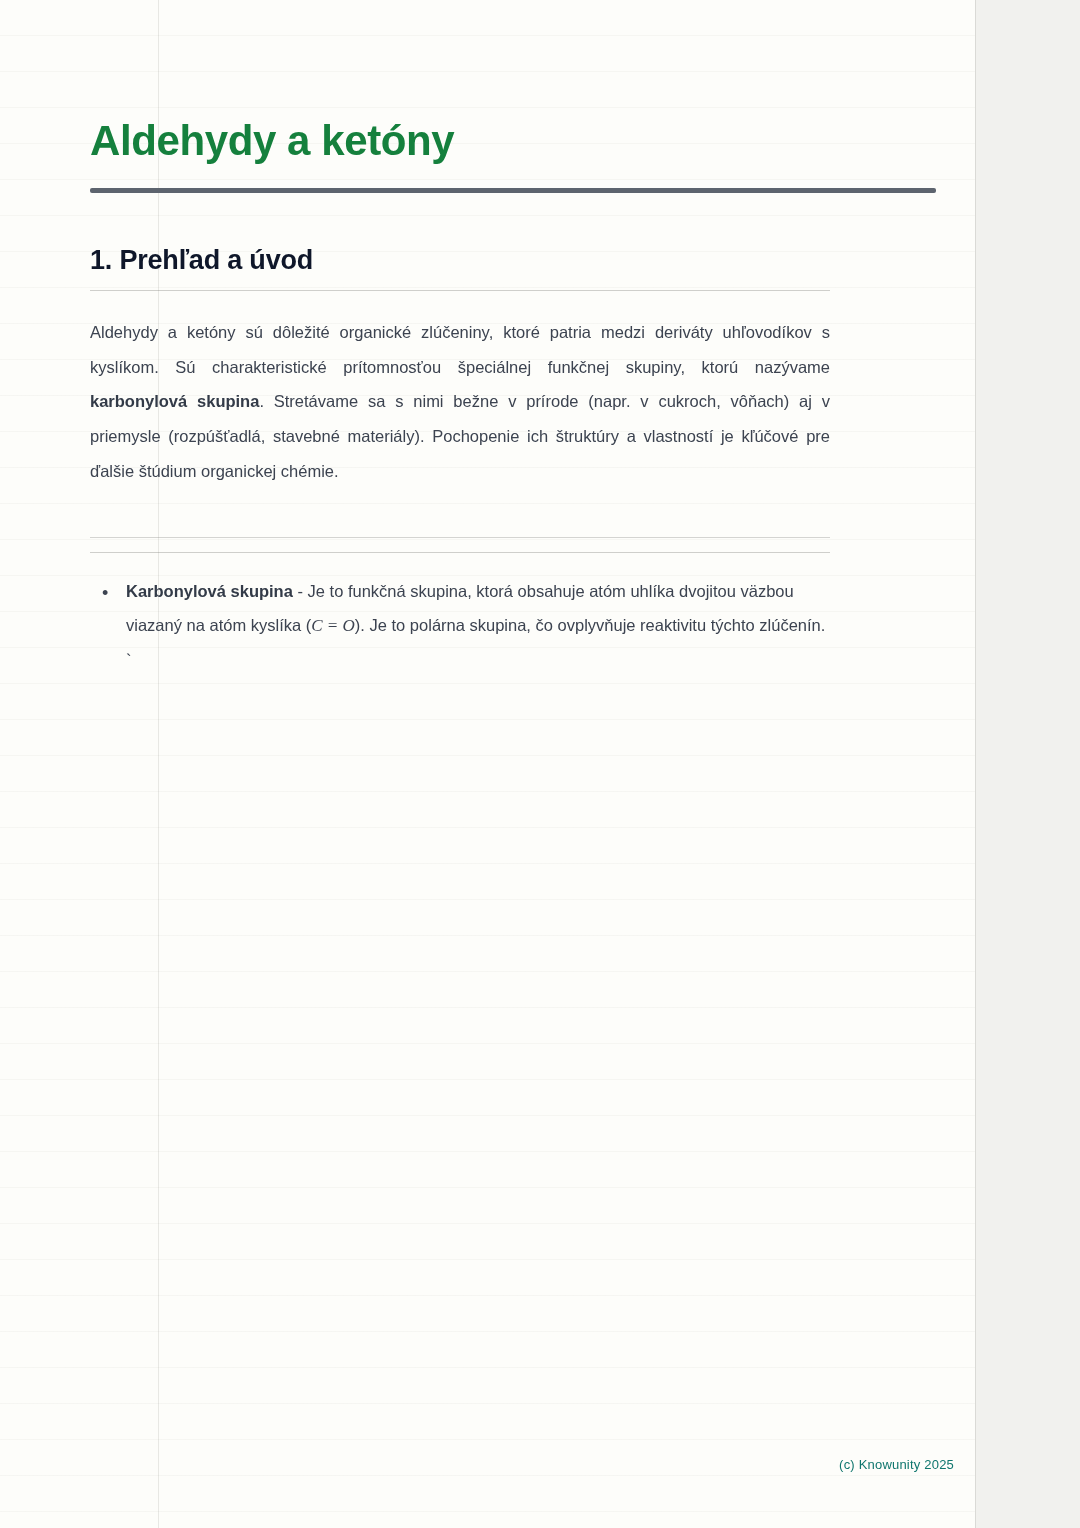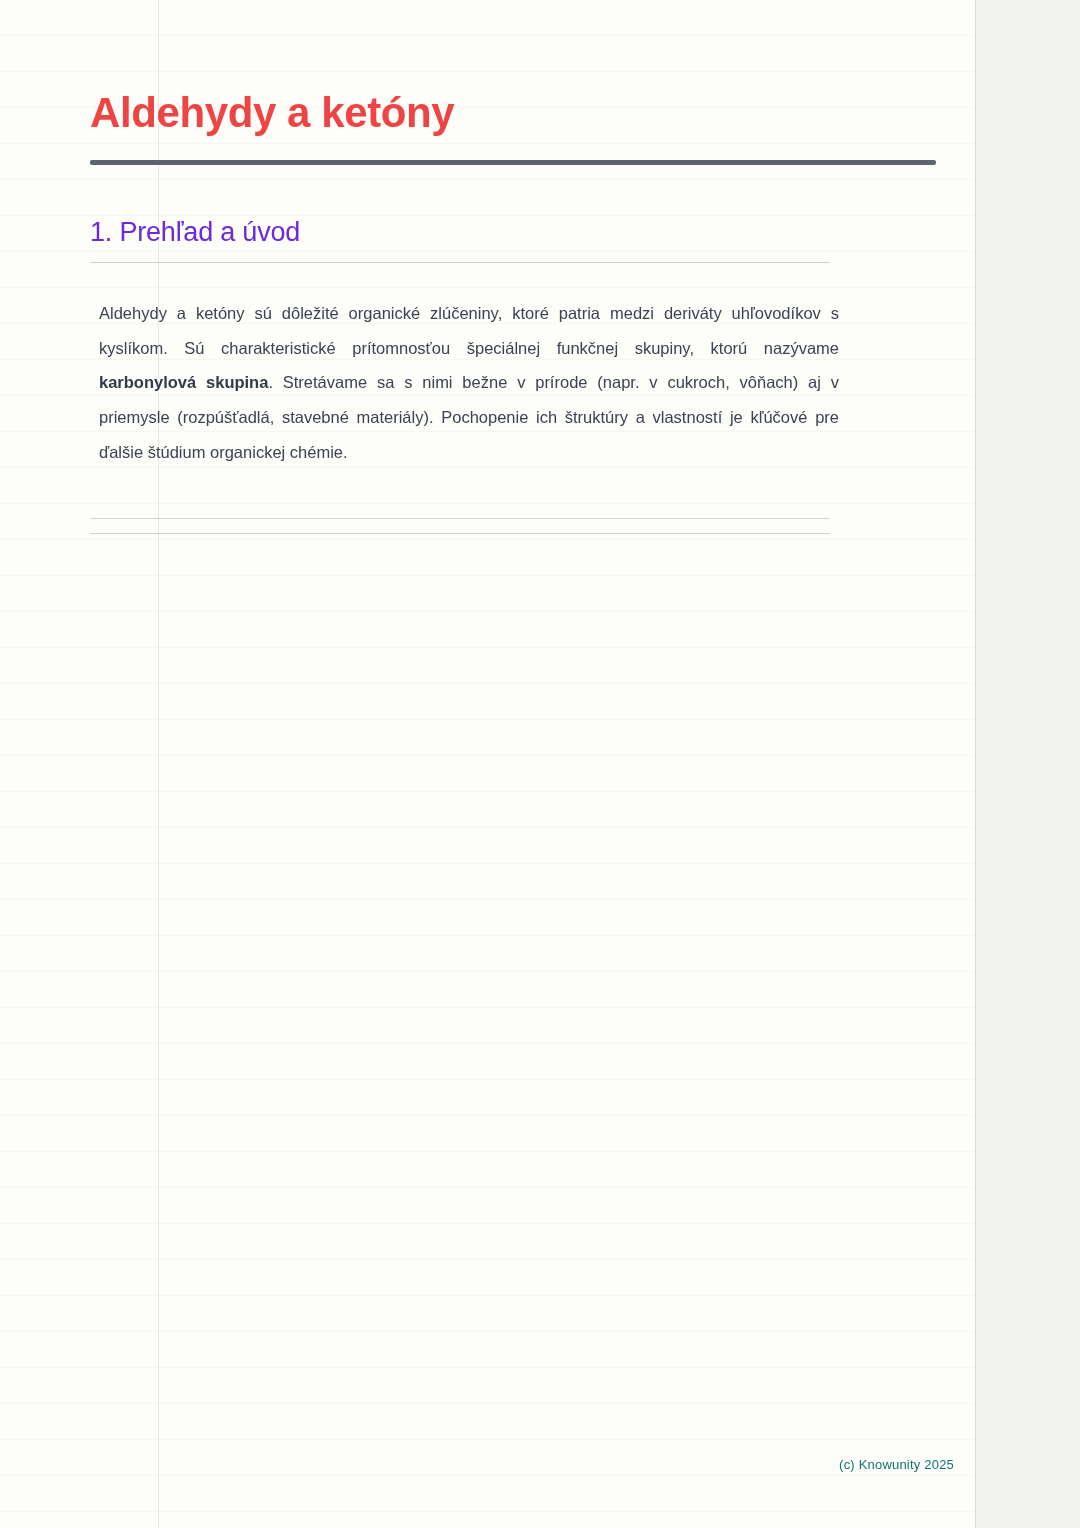--- a/index.html
+++ b/index.html
@@ -60,54 +60,54 @@
   .content {
     position: absolute;
     left: 90px;
     top: 0;
     width: 846px;
     height: 1528px;
   }
 
   .doc-title {
     margin: 0;
-    padding-top: 88px;
+    padding-top: 116px;
     font-size: 42px;
     line-height: 1.18;
     font-weight: bold;
-    color: #ef4444;
+    color: #15803d;
     letter-spacing: -0.4px;
   }
 
   .title-rule {
     margin-top: 22px;
     height: 5px;
     background: #5d646e;
     border-radius: 2px;
     width: 846px;
   }
 
   .section-title {
     margin: 0;
     padding-top: 52px;
     font-size: 27px;
-    font-weight: normal;
-    color: #6d28d9;
+    font-weight: bold;
+    color: #0f172a;
     letter-spacing: -0.2px;
   }
 
   .section-rule {
     margin-top: 14px;
     height: 1px;
     background: rgba(120,120,115,0.35);
     width: 740px;
   }
 
   .body-text {
-    margin: 9px;
+    margin: 0;
     padding-top: 24px;
     font-size: 16.5px;
     line-height: 2.12;
     color: #3c4350;
     text-align: justify;
     width: 740px;
   }
 
   .body-text b {
     font-weight: bold;
@@ -183,18 +183,21 @@
 
     <h2 class="section-title">1. Prehľad a úvod</h2>
     <div class="section-rule"></div>
 
     <p class="body-text"><span>Aldehydy a ketóny sú dôležité organické zlúčeniny, ktoré patria medzi deriváty uhľovodíkov s kyslíkom. Sú charakteristické prítomnosťou špeciálnej funkčnej skupiny, ktorú nazývame </span><b>karbonylová skupina</b><span>. Stretávame sa s nimi bežne v prírode (napr. v cukroch, vôňach) aj v priemysle (rozpúšťadlá, stavebné materiály). Pochopenie ich štruktúry a vlastností je kľúčové pre ďalšie štúdium organickej chémie.</span></p>
 
     <div class="divider"></div>
 
     <div class="section-rule"></div>
 
+    <ul class="term-list">
+      <li><b>Karbonylová skupina</b><span> - Je to funkčná skupina, ktorá obsahuje atóm uhlíka dvojitou väzbou viazaný na atóm kyslíka (</span><span class="math">C = O</span><span>). Je to polárna skupina, čo ovplyvňuje reaktivitu týchto zlúčenín. `</span></li>
+    </ul>
 
   </div>
 
   <div class="footer-credit">(c) Knowunity 2025</div>
 
 </div>
 
 </body></html>

